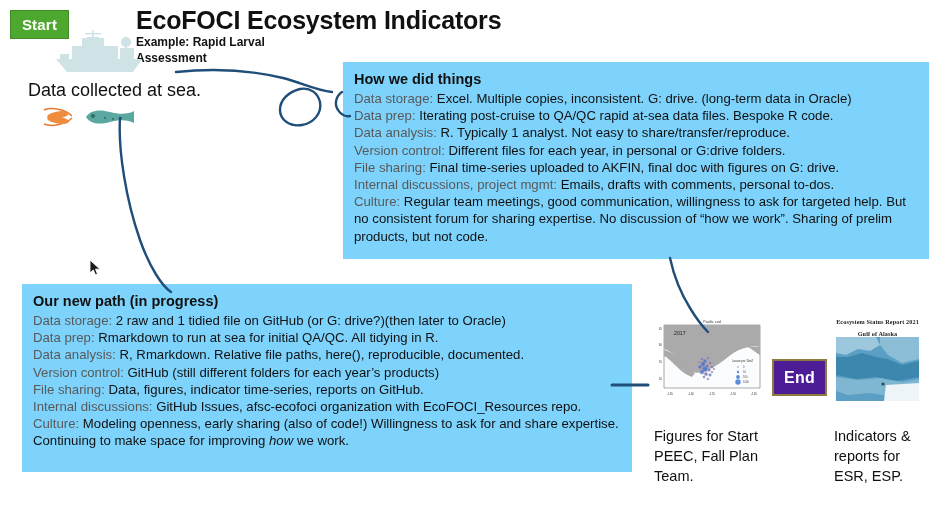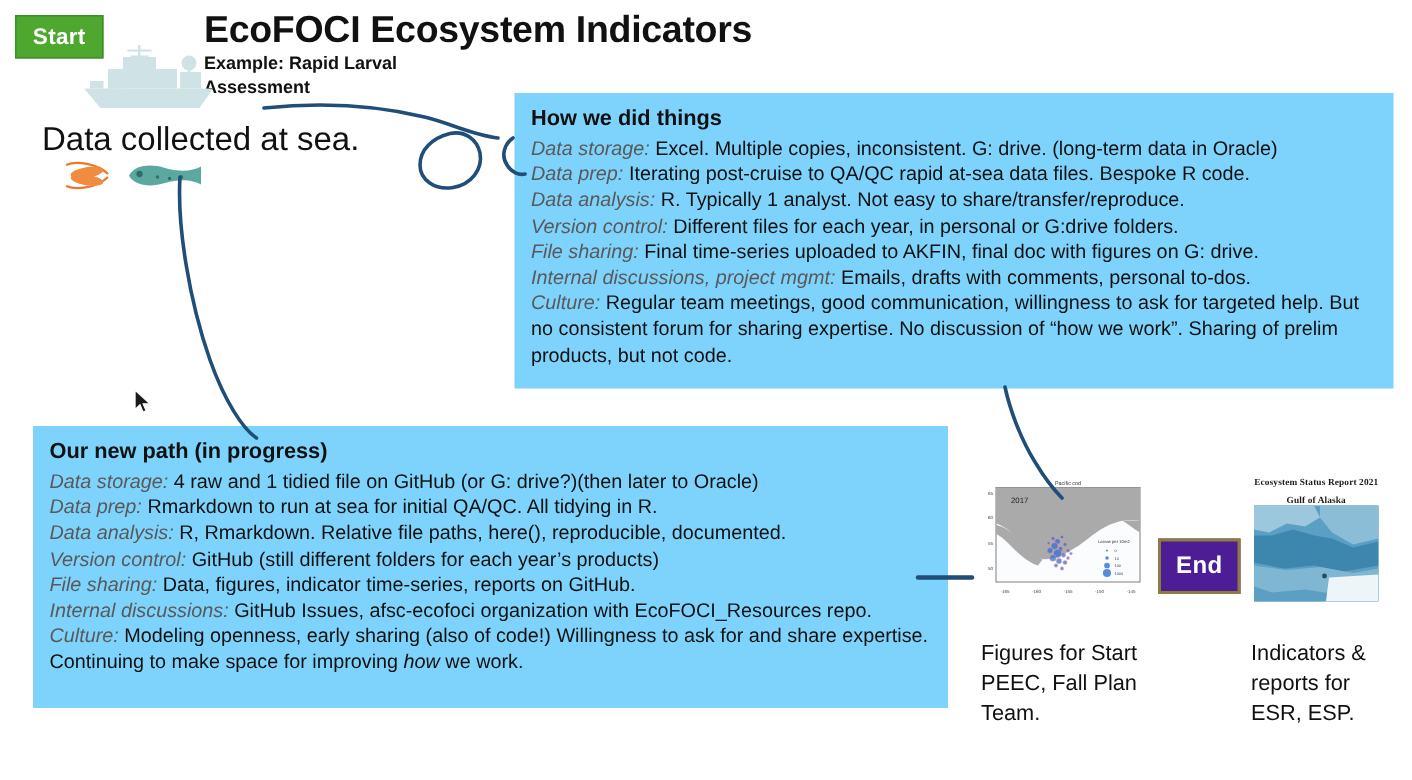--- a/index.html
+++ b/index.html
@@ -27,37 +27,37 @@
   
   #deck-title{
     position:absolute;left:136px;top:6px;font-size:25px;font-weight:700;
     color:#111;letter-spacing:-.2px;white-space:nowrap;
   }
   #deck-subtitle{
     position:absolute;left:136px;top:34px;width:180px;font-size:12px;
     font-weight:600;color:#111;line-height:1.35;
   }
   #sea-caption{
-    position:absolute;left:28px;top:80px;font-size:22px;color:#111;white-space:nowrap;
+    position:absolute;left:28px;top:80px;font-size:18px;color:#111;white-space:nowrap;
   }
 
   
   .panel{
     position:absolute;background:#7dd3fc;box-sizing:border-box;
     padding:8px 10px 9px 11px;color:#111;
   }
   #panel-how{left:343px;top:62px;width:586px;height:197px;}
   #panel-new{left:22px;top:284px;width:610px;height:188px;}
   .panel h2{
     margin:0 0 1px 0;font-size:14.5px;font-weight:700;line-height:1.3;
   }
   .panel .row{
     font-size:13.2px;line-height:1.305;margin:0;white-space:normal;
   }
-  .panel .row .lbl{font-style:italic;color:#595959;}
+  .panel .row .lbl{color:#595959;}
   .panel .row .val{color:#111;}
   .panel .row em{font-style:italic;}
 
   
   #fig-map{position:absolute;left:648px;top:317px;width:118px;height:88px;}
   #fig-esr{position:absolute;left:830px;top:313px;width:95px;height:92px;}
   .fig-caption{
     position:absolute;font-size:14.5px;line-height:1.38;color:#111;
   }
   #cap-map{left:654px;top:426px;width:110px;}
@@ -154,21 +154,21 @@
     <p class="row">
       <span class="lbl">Culture:</span>
       <span class="val">Regular team meetings, good communication, willingness to ask for targeted help. But no consistent forum for sharing expertise. No discussion of “how we work”. Sharing of prelim products, but not code.</span>
     </p>
   </div>
 
   <div class="panel" id="panel-new">
     <h2>Our new path (in progress)</h2>
     <p class="row">
       <span class="lbl">Data storage:</span>
-      <span class="val">4 raw and 1 tidied file on GitHub (or G: drive?)(then later to Oracle)</span>
+      <span class="val">2 raw and 1 tidied file on GitHub (or G: drive?)(then later to Oracle)</span>
     </p>
     <p class="row">
       <span class="lbl">Data prep:</span>
       <span class="val">Rmarkdown to run at sea for initial QA/QC. All tidying in R.</span>
     </p>
     <p class="row">
       <span class="lbl">Data analysis:</span>
       <span class="val">R, Rmarkdown. Relative file paths, here(), reproducible, documented.</span>
     </p>
     <p class="row">

